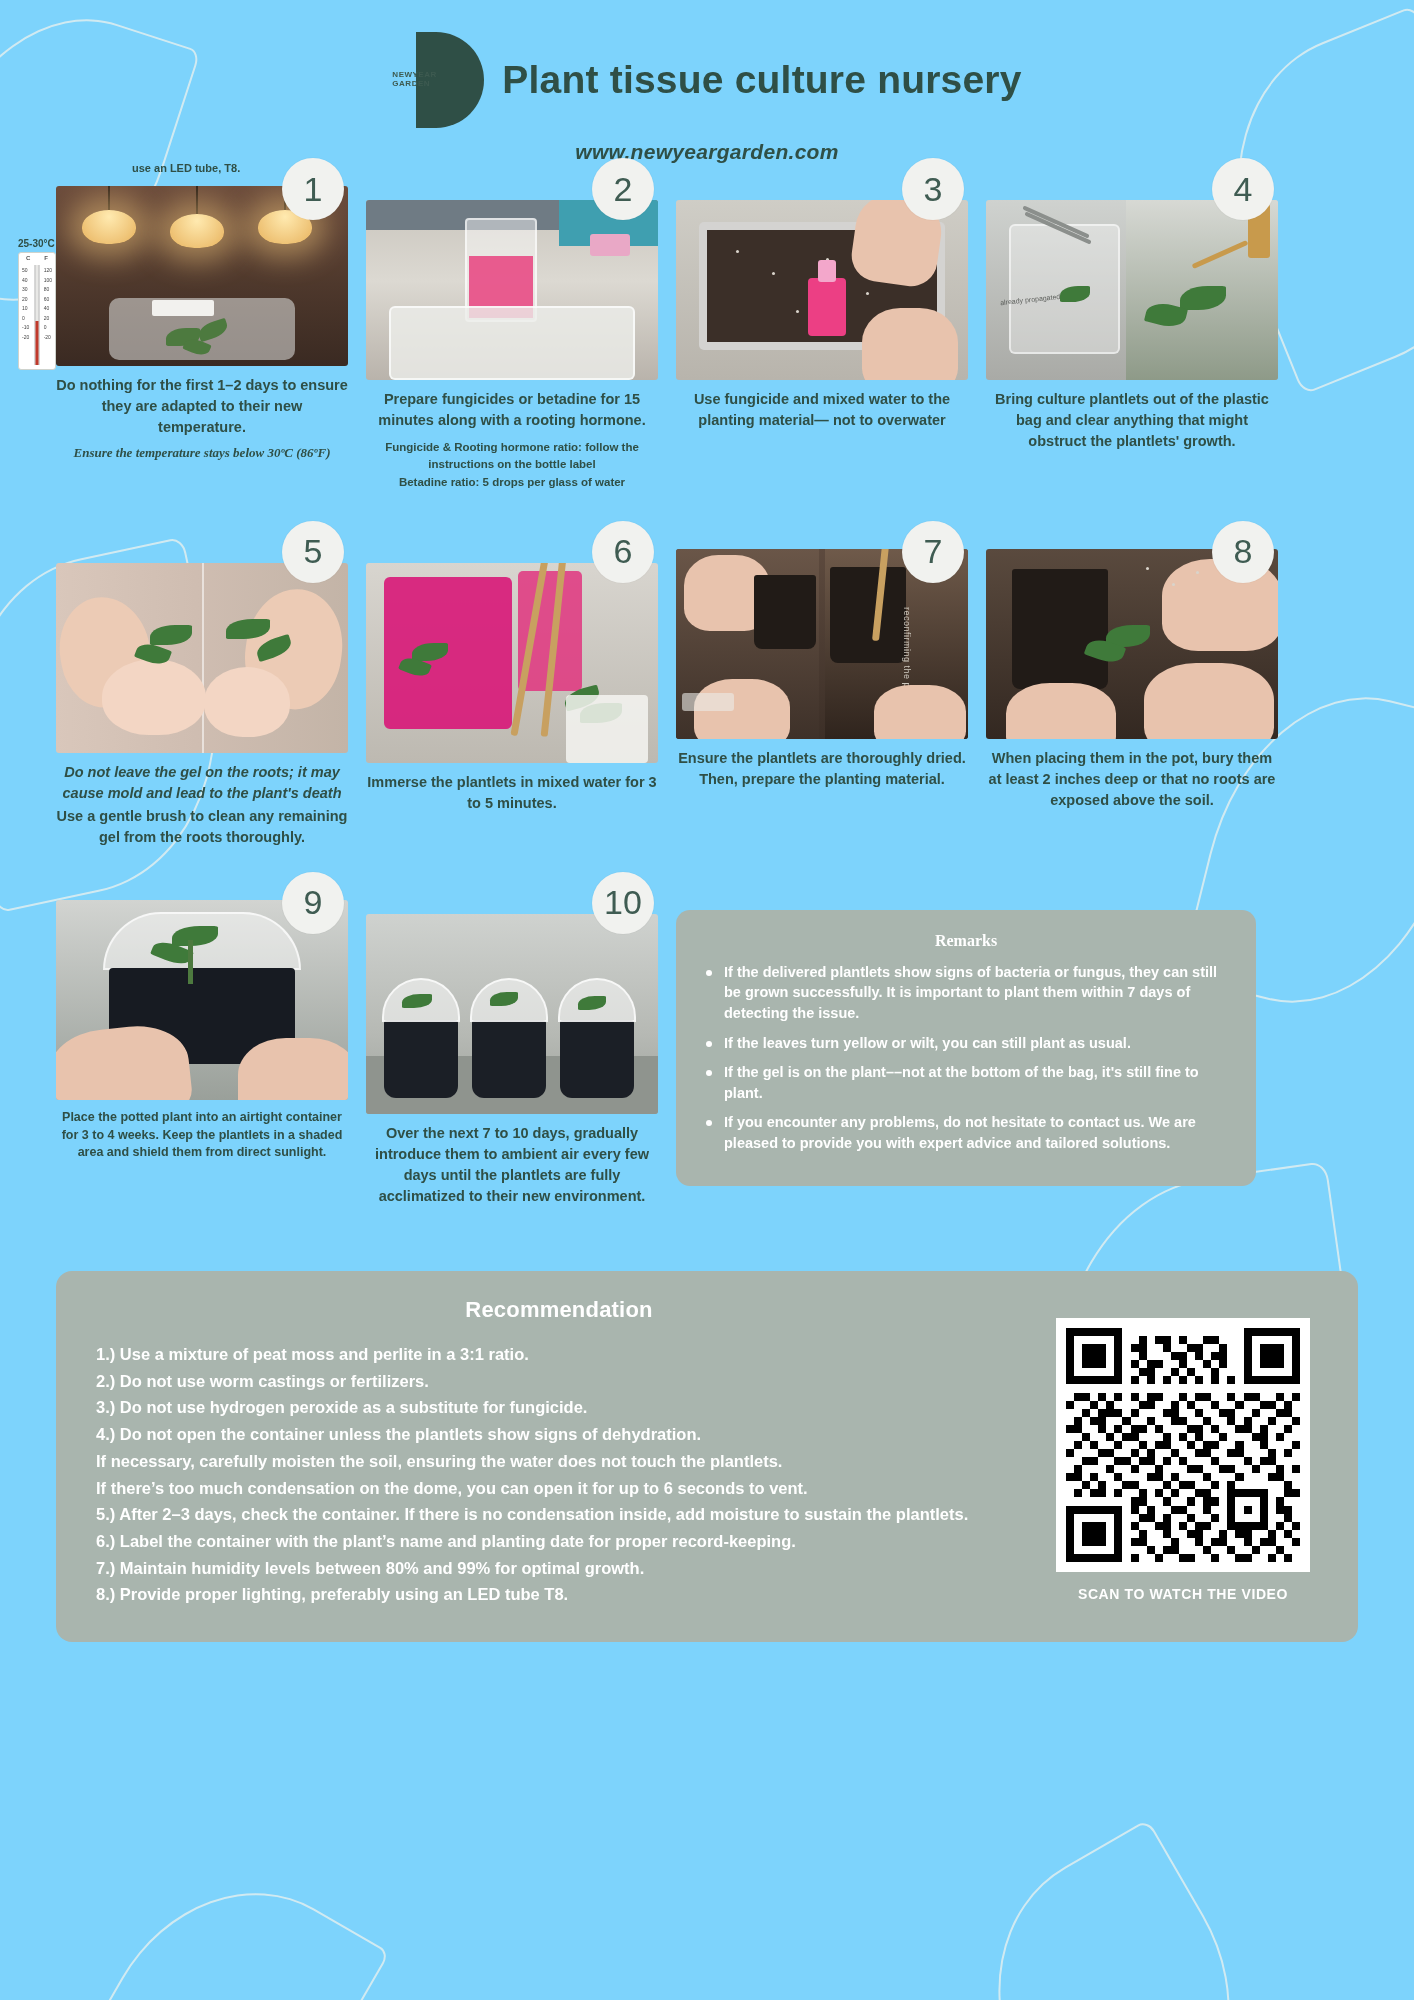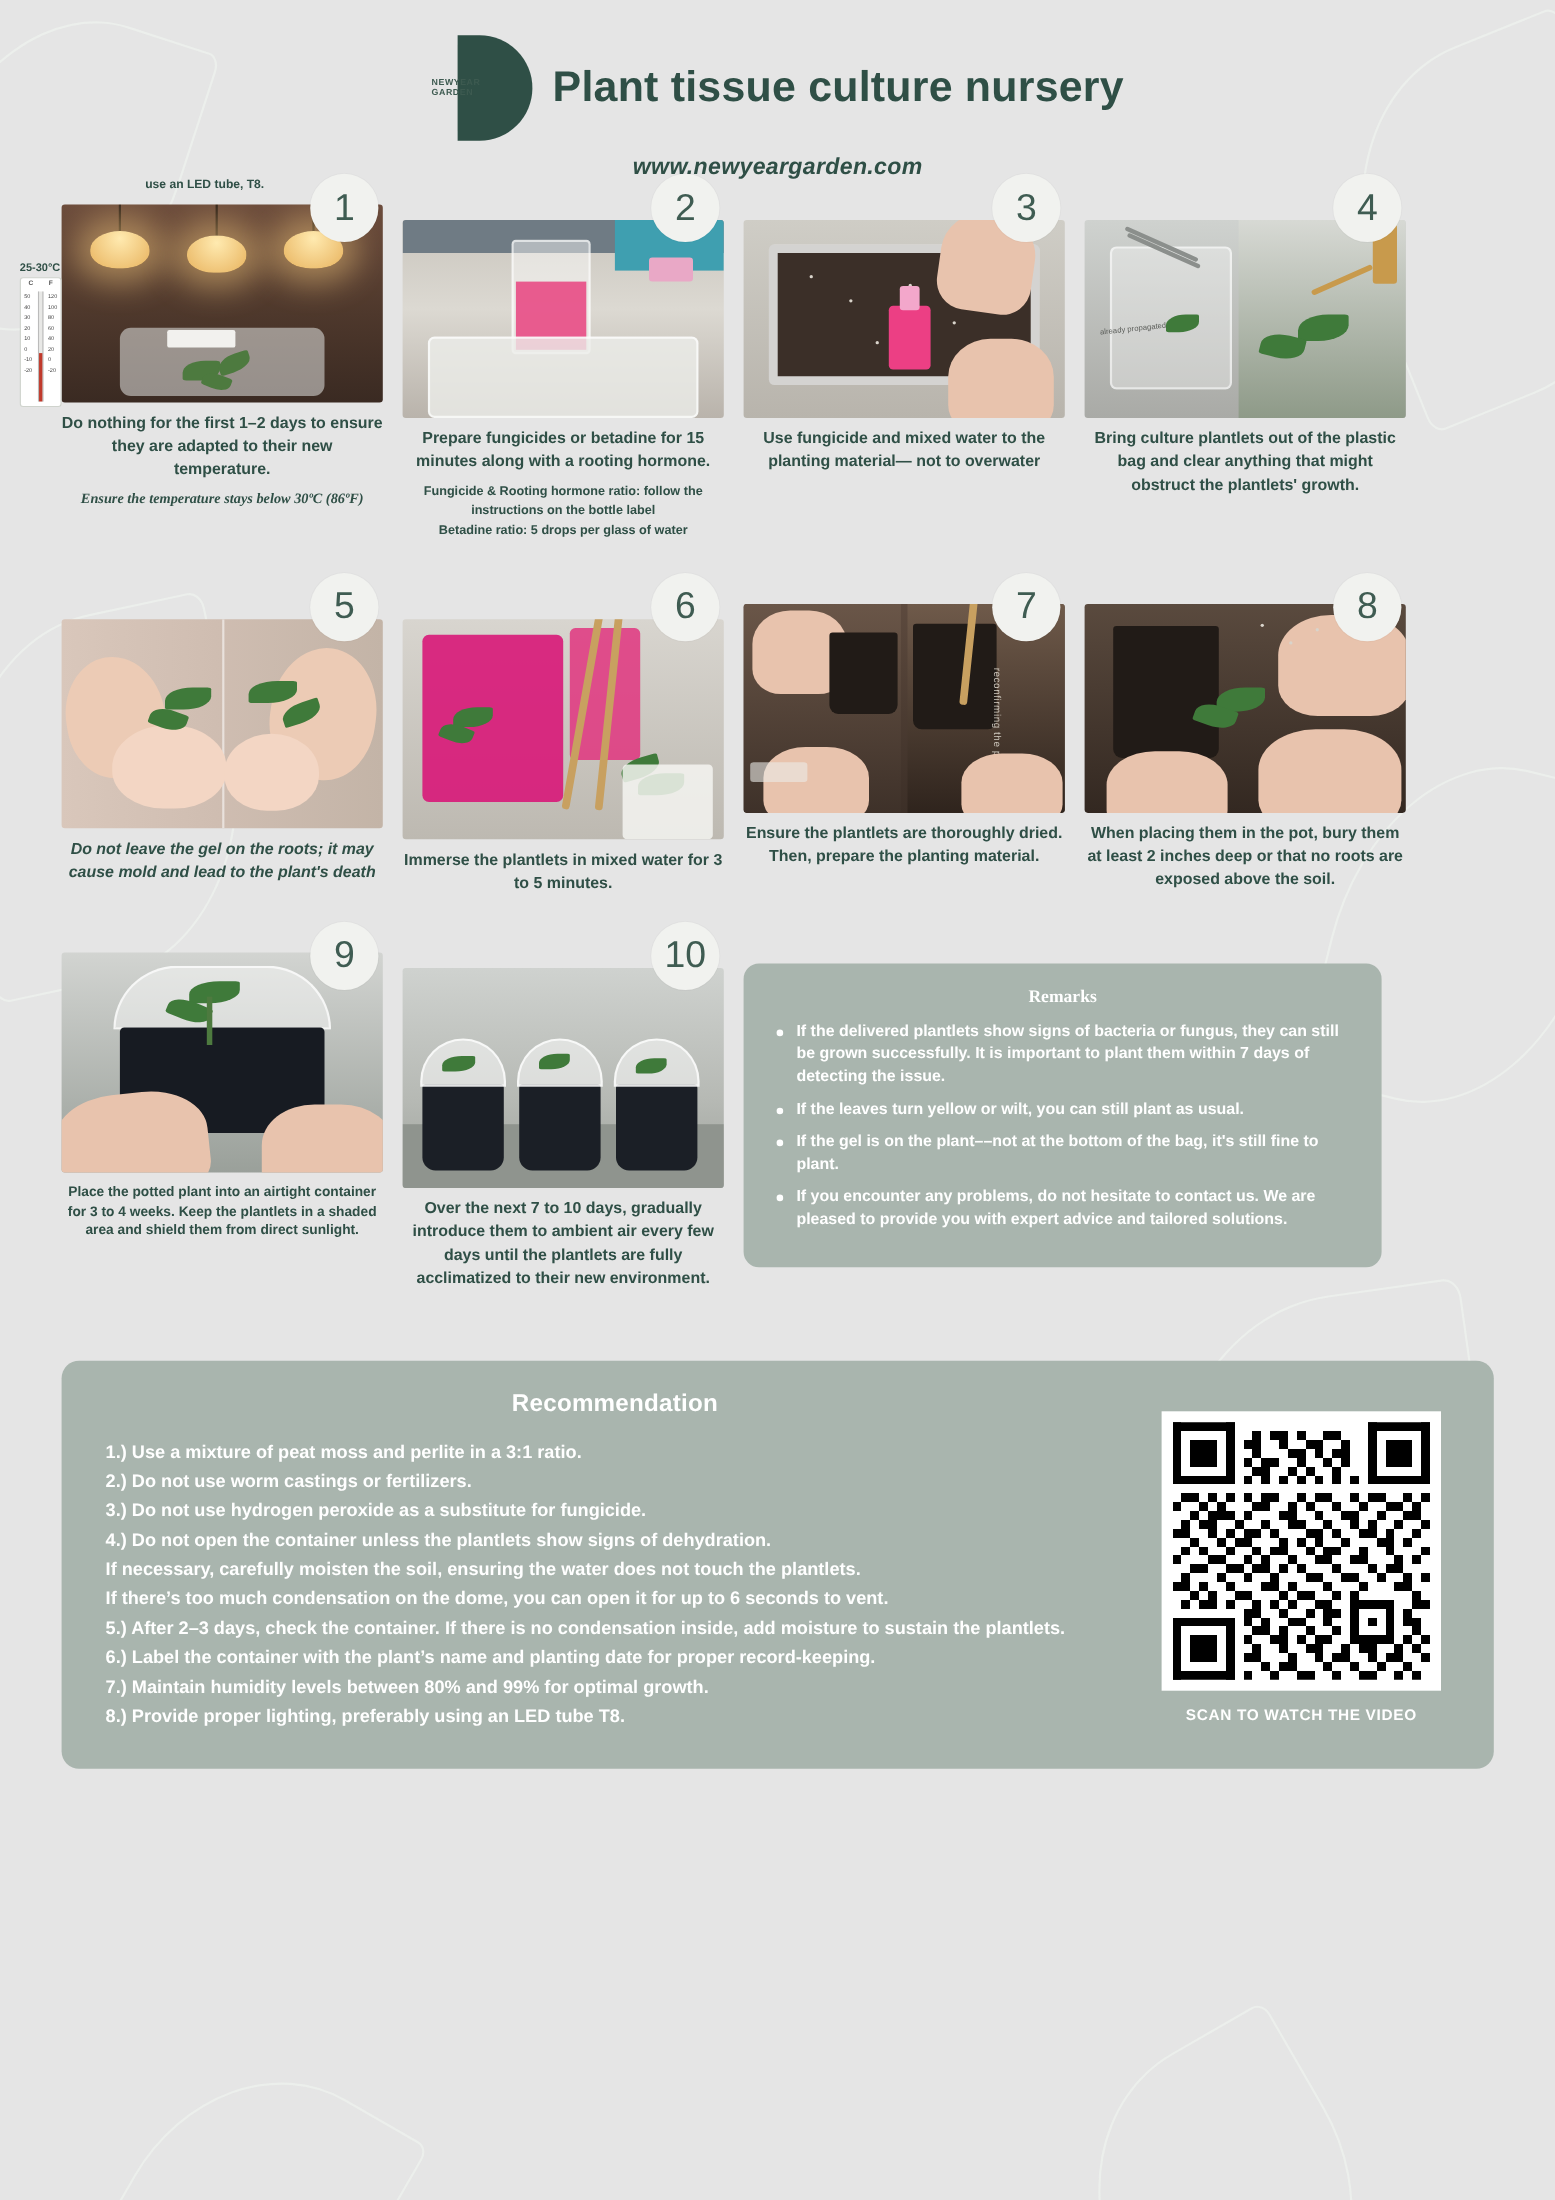--- a/index.html
+++ b/index.html
@@ -6,21 +6,21 @@
   html, body {
     width: 1414px; height: 2000px;
     background: #ffffff;
     font-family: "Liberation Sans", sans-serif;
     color: #2f4f46;
     overflow: hidden;
   }
   .page {
     position: relative;
     width: 1414px; height: 2000px;
-    background: #e5e5e5;
+    background: #7dd3fc;
     overflow: hidden;
   }
   
   .leaf-deco {
     position: absolute;
     border: 2px solid #eef1ee;
     border-radius: 60% 5% 60% 5%;
     opacity: .75;
     pointer-events: none;
   }
@@ -452,20 +452,21 @@
           <div class="finger" style="left:4px; top:34px; width:90px; height:110px; transform:rotate(-10deg);"></div>
           <div class="finger" style="left:46px; top:96px; width:104px; height:76px; background:#f3d6c4;"></div>
           <div class="plantlet" style="left:94px; top:62px; width:42px; height:20px;"></div>
           <div class="plantlet" style="left:80px; top:82px; width:34px; height:18px; transform:rotate(20deg);"></div>
           <div class="finger" style="right:6px; top:26px; width:96px; height:120px; transform:rotate(8deg);"></div>
           <div class="finger" style="right:58px; top:104px; width:86px; height:70px; background:#f3d6c4;"></div>
           <div class="plantlet" style="right:78px; top:56px; width:44px; height:20px;"></div>
           <div class="plantlet" style="right:56px; top:76px; width:36px; height:18px; transform:rotate(-18deg);"></div>
         </div>
         <div class="cap italic">Do not leave the gel on the roots; it may cause mold and lead to the plant's death</div>
+        <div class="cap" style="margin-top:2px;">Use a gentle brush to clean any remaining gel from the roots thoroughly.</div>
       </div>
 
       <div class="step">
         <div class="badge">6</div>
         <div class="photo h200 s6" style="margin-top:14px;">
           <div class="magenta-glass"></div>
           <div class="magenta-glass2"></div>
           <div class="stick" style="left:160px; top:-6px; height:180px; transform:rotate(10deg);"></div>
           <div class="stick" style="left:184px; top:-6px; height:180px; transform:rotate(6deg);"></div>
           <div class="plantlet" style="left:46px; top:80px; width:36px; height:18px;"></div>

